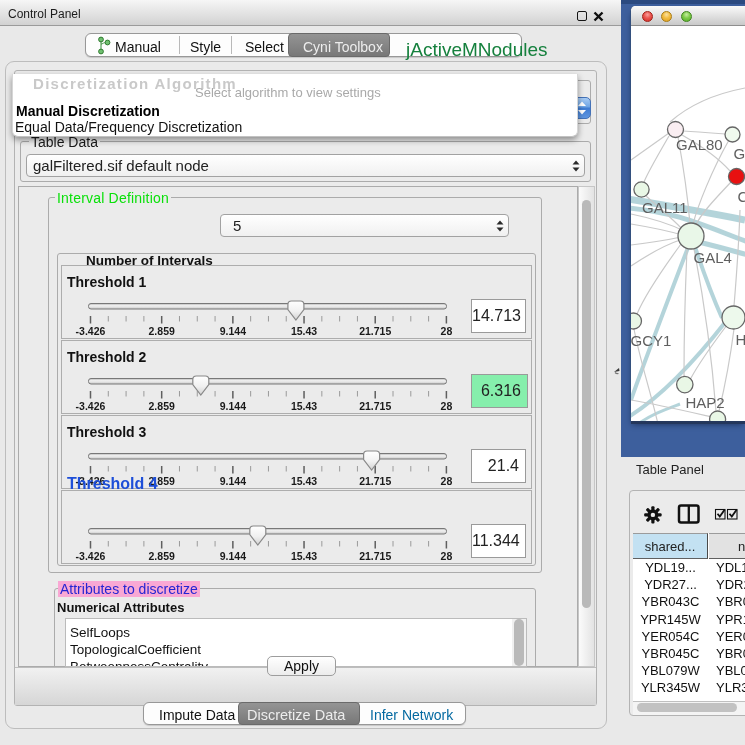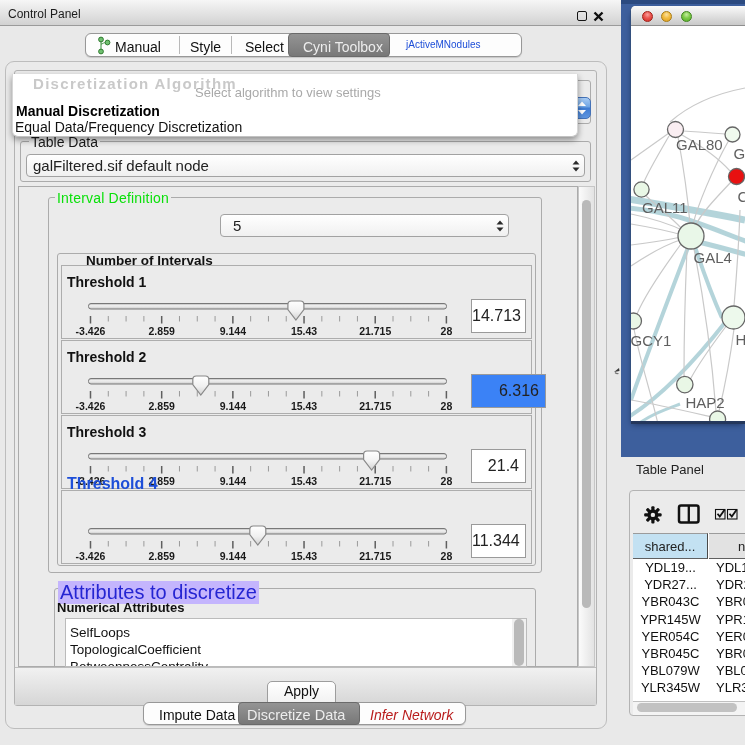--- a/index.html
+++ b/index.html
@@ -27,21 +27,21 @@
     <circle cx="5" cy="15.5" r="2.4" fill="#6fbf6f" stroke="#2f7b2f" stroke-width="1"></circle>
     <circle cx="11.5" cy="6.5" r="2.4" fill="#6fbf6f" stroke="#2f7b2f" stroke-width="1"></circle>
   </svg>
   <div class="lbl" style="left:115px;top:39px;font-size:14px;color:#111;">Manual</div>
   <div class="abs" style="left:179px;top:36px;width:1px;height:18px;background:#b9b9b9;"></div>
   <div class="lbl" style="left:190px;top:39px;font-size:14px;color:#111;">Style</div>
   <div class="abs" style="left:231px;top:36px;width:1px;height:18px;background:#b9b9b9;"></div>
   <div class="lbl" style="left:245px;top:39px;font-size:14px;color:#111;">Select</div>
   <div class="abs" style="left:288px;top:33px;width:102px;height:24px;background:linear-gradient(#949494,#787878);border:1px solid #6a6a6a;border-radius:4px;"></div>
   <div class="lbl" style="left:303px;top:39px;font-size:14px;color:#ededed;">Cyni Toolbox</div>
-  <div class="lbl" style="left:406px;top:39px;font-size:10px;color:#1d4ed8;">jActiveMNodules</div>
+  <div class="lbl" style="left:406px;top:39px;font-size:19px;color:#15803d;">jActiveMNodules</div>
 
   <div class="abs" style="left:5px;top:61px;width:602px;height:668px;background:#eaeaea;border:1px solid #bdbdbd;border-radius:9px;"></div>
 
   <div class="abs" style="left:14px;top:70px;width:583px;height:636px;background:#ebebeb;border:1px solid #b3b3b3;border-radius:3px;"></div>
 
   <div class="abs" style="left:20px;top:80px;width:571px;height:44px;border:1px solid #ababab;border-radius:3px;"></div>
 
   <div class="abs" style="left:560px;top:97px;width:31px;height:22px;background:linear-gradient(#a8ccf4 0%,#6da4e4 45%,#3e7bd2 50%,#5e95e0 100%);border:1px solid #4472b8;border-radius:5px;"></div>
   <svg class="abs" style="left:576px;top:99px;" width="12" height="18" viewBox="0 0 12 18">
     <path d="M2 7 L6 2.5 L10 7 Z" fill="#fff"></path>
@@ -122,21 +122,21 @@
         <path d="M47.295 51 v5.5 M65.09 51 v5.5 M82.885 51 v5.5 M118.47500000000001 51 v5.5 M136.27 51 v5.5 M154.065 51 v5.5 M189.65500000000003 51 v5.5 M207.45000000000002 51 v5.5 M225.245 51 v5.5 M260.83500000000004 51 v5.5 M278.63 51 v5.5 M296.425 51 v5.5 M332.01500000000004 51 v5.5 M349.81000000000006 51 v5.5 M367.605 51 v5.5 " stroke="#9a9a9a" stroke-width="1" fill="none"></path>
         <path d="M29.5 51 v7.5 M100.68 51 v7.5 M171.86 51 v7.5 M243.04000000000002 51 v7.5 M314.22 51 v7.5 M385.40000000000003 51 v7.5 " stroke="#5f5f5f" stroke-width="1.5" fill="none"></path>
         <path d="M131.8 44.5 V39.5 Q131.8 36 135.3 36 H144.3 Q147.8 36 147.8 39.5 V44.5 L139.8 55 Z" fill="url(#tg2)" stroke="#888" stroke-width="1.2"></path>
       </svg>
       <div class="lbl" style="left:60.5px;top:400px;width:60px;text-align:center;font-size:10.5px;font-weight:bold;color:#1a1a1a;">-3.426</div>
       <div class="lbl" style="left:131.68px;top:400px;width:60px;text-align:center;font-size:10.5px;font-weight:bold;color:#1a1a1a;">2.859</div>
       <div class="lbl" style="left:202.86px;top:400px;width:60px;text-align:center;font-size:10.5px;font-weight:bold;color:#1a1a1a;">9.144</div>
       <div class="lbl" style="left:274.04px;top:400px;width:60px;text-align:center;font-size:10.5px;font-weight:bold;color:#1a1a1a;">15.43</div>
       <div class="lbl" style="left:345.22px;top:400px;width:60px;text-align:center;font-size:10.5px;font-weight:bold;color:#1a1a1a;">21.715</div>
       <div class="lbl" style="left:416.40000000000003px;top:400px;width:60px;text-align:center;font-size:10.5px;font-weight:bold;color:#1a1a1a;">28</div>
-      <div class="abs" style="left:471px;top:374px;width:75px;height:34px;background:#3b82f6;border:1px solid #9a9a9a;font-size:16px;color:#222;text-align:right;line-height:32px;padding-right:6px;">6.316</div>
+      <div class="abs" style="left:471px;top:374px;width:57px;height:34px;background:#86efac;border:1px solid #9a9a9a;font-size:16px;color:#222;text-align:right;line-height:32px;padding-right:6px;">6.316</div>
       <div class="abs" style="left:61px;top:415px;width:471px;height:74px;border:1px solid #adadad;background:#ebebeb;"></div>
       <div class="lbl" style="left:67px;top:424px;font-size:14px;font-weight:bold;color:#111;">Threshold 3</div>
       <svg class="abs" style="left:61px;top:415px;" width="471" height="74" viewBox="0 0 471 74">
         <defs>
           <linearGradient id="tg3" x1="0" y1="0" x2="0" y2="1">
             <stop offset="0" stop-color="#ffffff"></stop>
             <stop offset="0.55" stop-color="#f0f0f0"></stop>
             <stop offset="1" stop-color="#d2d2d2"></stop>
           </linearGradient>
           <linearGradient id="tr3" x1="0" y1="0" x2="0" y2="1">
@@ -180,36 +180,36 @@
       <div class="lbl" style="left:60.5px;top:550px;width:60px;text-align:center;font-size:10.5px;font-weight:bold;color:#1a1a1a;">-3.426</div>
       <div class="lbl" style="left:131.68px;top:550px;width:60px;text-align:center;font-size:10.5px;font-weight:bold;color:#1a1a1a;">2.859</div>
       <div class="lbl" style="left:202.86px;top:550px;width:60px;text-align:center;font-size:10.5px;font-weight:bold;color:#1a1a1a;">9.144</div>
       <div class="lbl" style="left:274.04px;top:550px;width:60px;text-align:center;font-size:10.5px;font-weight:bold;color:#1a1a1a;">15.43</div>
       <div class="lbl" style="left:345.22px;top:550px;width:60px;text-align:center;font-size:10.5px;font-weight:bold;color:#1a1a1a;">21.715</div>
       <div class="lbl" style="left:416.40000000000003px;top:550px;width:60px;text-align:center;font-size:10.5px;font-weight:bold;color:#1a1a1a;">28</div>
       <div class="abs" style="left:471px;top:524px;width:55px;height:34px;background:#fff;border:1px solid #9a9a9a;font-size:16px;color:#222;text-align:right;line-height:32px;padding-right:6px;">11.344</div>
     </div>
 
   <div class="abs" style="left:54px;top:588px;width:482px;height:90px;border:1px solid #ababab;border-top-left-radius:3px;border-top-right-radius:3px;"></div>
-  <div class="lbl" style="left:58px;top:581px;font-size:20px;color:#2525d2;background:#c4b5fd;padding:0 2px;">Attributes to discretize</div>
+  <div class="lbl" style="left:58px;top:581px;font-size:14px;color:#2525d2;background:#f9a8d4;padding:0 2px;">Attributes to discretize</div>
   <div class="lbl" style="left:57px;top:600px;font-size:13px;font-weight:bold;color:#111;">Numerical Attributes</div>
   <div class="abs" style="left:65px;top:618px;width:462px;height:49px;background:#ffffff;border:1px solid #bbb;overflow:hidden;">
     <div style="padding:5px 0 0 4px;font-size:13.5px;color:#111;line-height:17px;">SelfLoops<br>TopologicalCoefficient<br>BetweennessCentrality</div>
   </div>
   <div class="abs" style="left:512px;top:619px;width:14px;height:47px;background:#f0f0f0;"></div>
   <div class="abs" style="left:514px;top:619px;width:10px;height:47px;background:#b9b9b9;border-radius:5px;"></div>
 
   <div class="abs" style="left:15px;top:667px;width:581px;height:38px;background:linear-gradient(#f1f1f1,#d6d6d6);border-top:1px solid #bdbdbd;"></div>
-  <div class="abs" style="left:267px;top:681px;width:69px;height:32px;background:linear-gradient(#ffffff,#ececec);border:1px solid #9d9d9d;border-radius:5px;text-align:center;font-size:14px;color:#111;line-height:18px;">Apply</div>
+  <div class="abs" style="left:267px;top:656px;width:69px;height:20px;background:linear-gradient(#ffffff,#ececec);border:1px solid #9d9d9d;border-radius:5px;text-align:center;font-size:14px;color:#111;line-height:18px;">Apply</div>
 
   <div class="abs" style="left:143px;top:702px;width:323px;height:23px;background:#fdfdfd;border:1px solid #989898;border-radius:6px;box-shadow:0 1px 1px rgba(0,0,0,0.15);"></div>
   <div class="lbl" style="left:159px;top:707px;font-size:14px;color:#111;">Impute Data</div>
   <div class="abs" style="left:238px;top:702px;width:122px;height:23px;background:linear-gradient(#949494,#787878);border:1px solid #6a6a6a;border-radius:4px;"></div>
   <div class="lbl" style="left:247px;top:707px;font-size:14.5px;color:#ededed;">Discretize Data</div>
-  <div class="lbl" style="left:370px;top:707px;font-size:14px;color:#b91c1c;font-style:italic;">Infer Network</div>
+  <div class="lbl" style="left:370px;top:707px;font-size:14px;color:#0369a1;">Infer Network</div>
 </div>
 
 <div class="abs" style="left:621px;top:0;width:124px;height:457px;background:#3d5f9d;"></div>
 <div class="abs" style="left:621px;top:0;width:124px;height:4px;background:#2b4a80;"></div>
 
 <div class="abs" style="left:630px;top:6px;width:115px;height:415px;background:#fff;border-left:1px solid #33507e;border-top-left-radius:5px;box-shadow:0 5px 6px -2px rgba(5,15,40,0.6);"></div>
 <div class="abs" style="left:631px;top:6px;width:114px;height:20px;background:linear-gradient(#fafafa,#c9c9c9);border-bottom:1px solid #8e8e8e;border-top-left-radius:5px;"></div>
 <div class="abs" style="left:642px;top:11px;width:11px;height:11px;border-radius:50%;background:radial-gradient(circle at 50% 30%,#f99f9b 0%,#ea5550 45%,#d22a22 100%);border:0.5px solid #a02018;"></div>
 <div class="abs" style="left:661px;top:11px;width:11px;height:11px;border-radius:50%;background:radial-gradient(circle at 50% 30%,#fae0a0 0%,#f2bc40 45%,#dd9e20 100%);border:0.5px solid #a87b14;"></div>
 <div class="abs" style="left:681px;top:11px;width:11px;height:11px;border-radius:50%;background:radial-gradient(circle at 50% 30%,#c6eda0 0%,#7ecb48 45%,#54ad28 100%);border:0.5px solid #3f831e;"></div>

